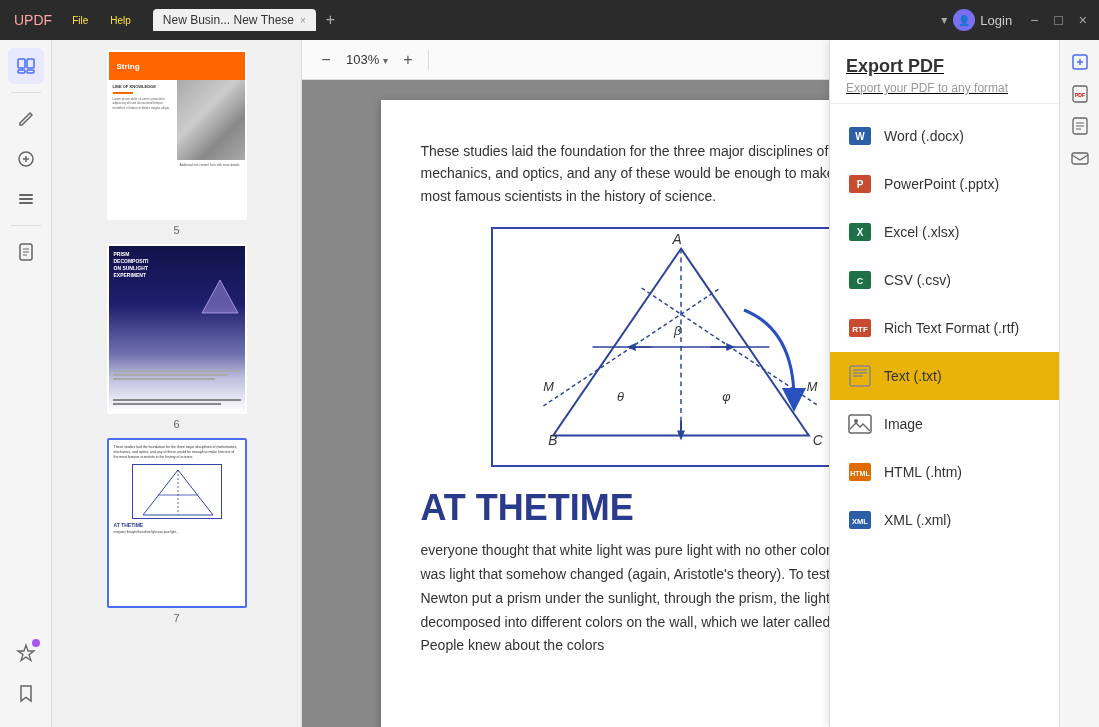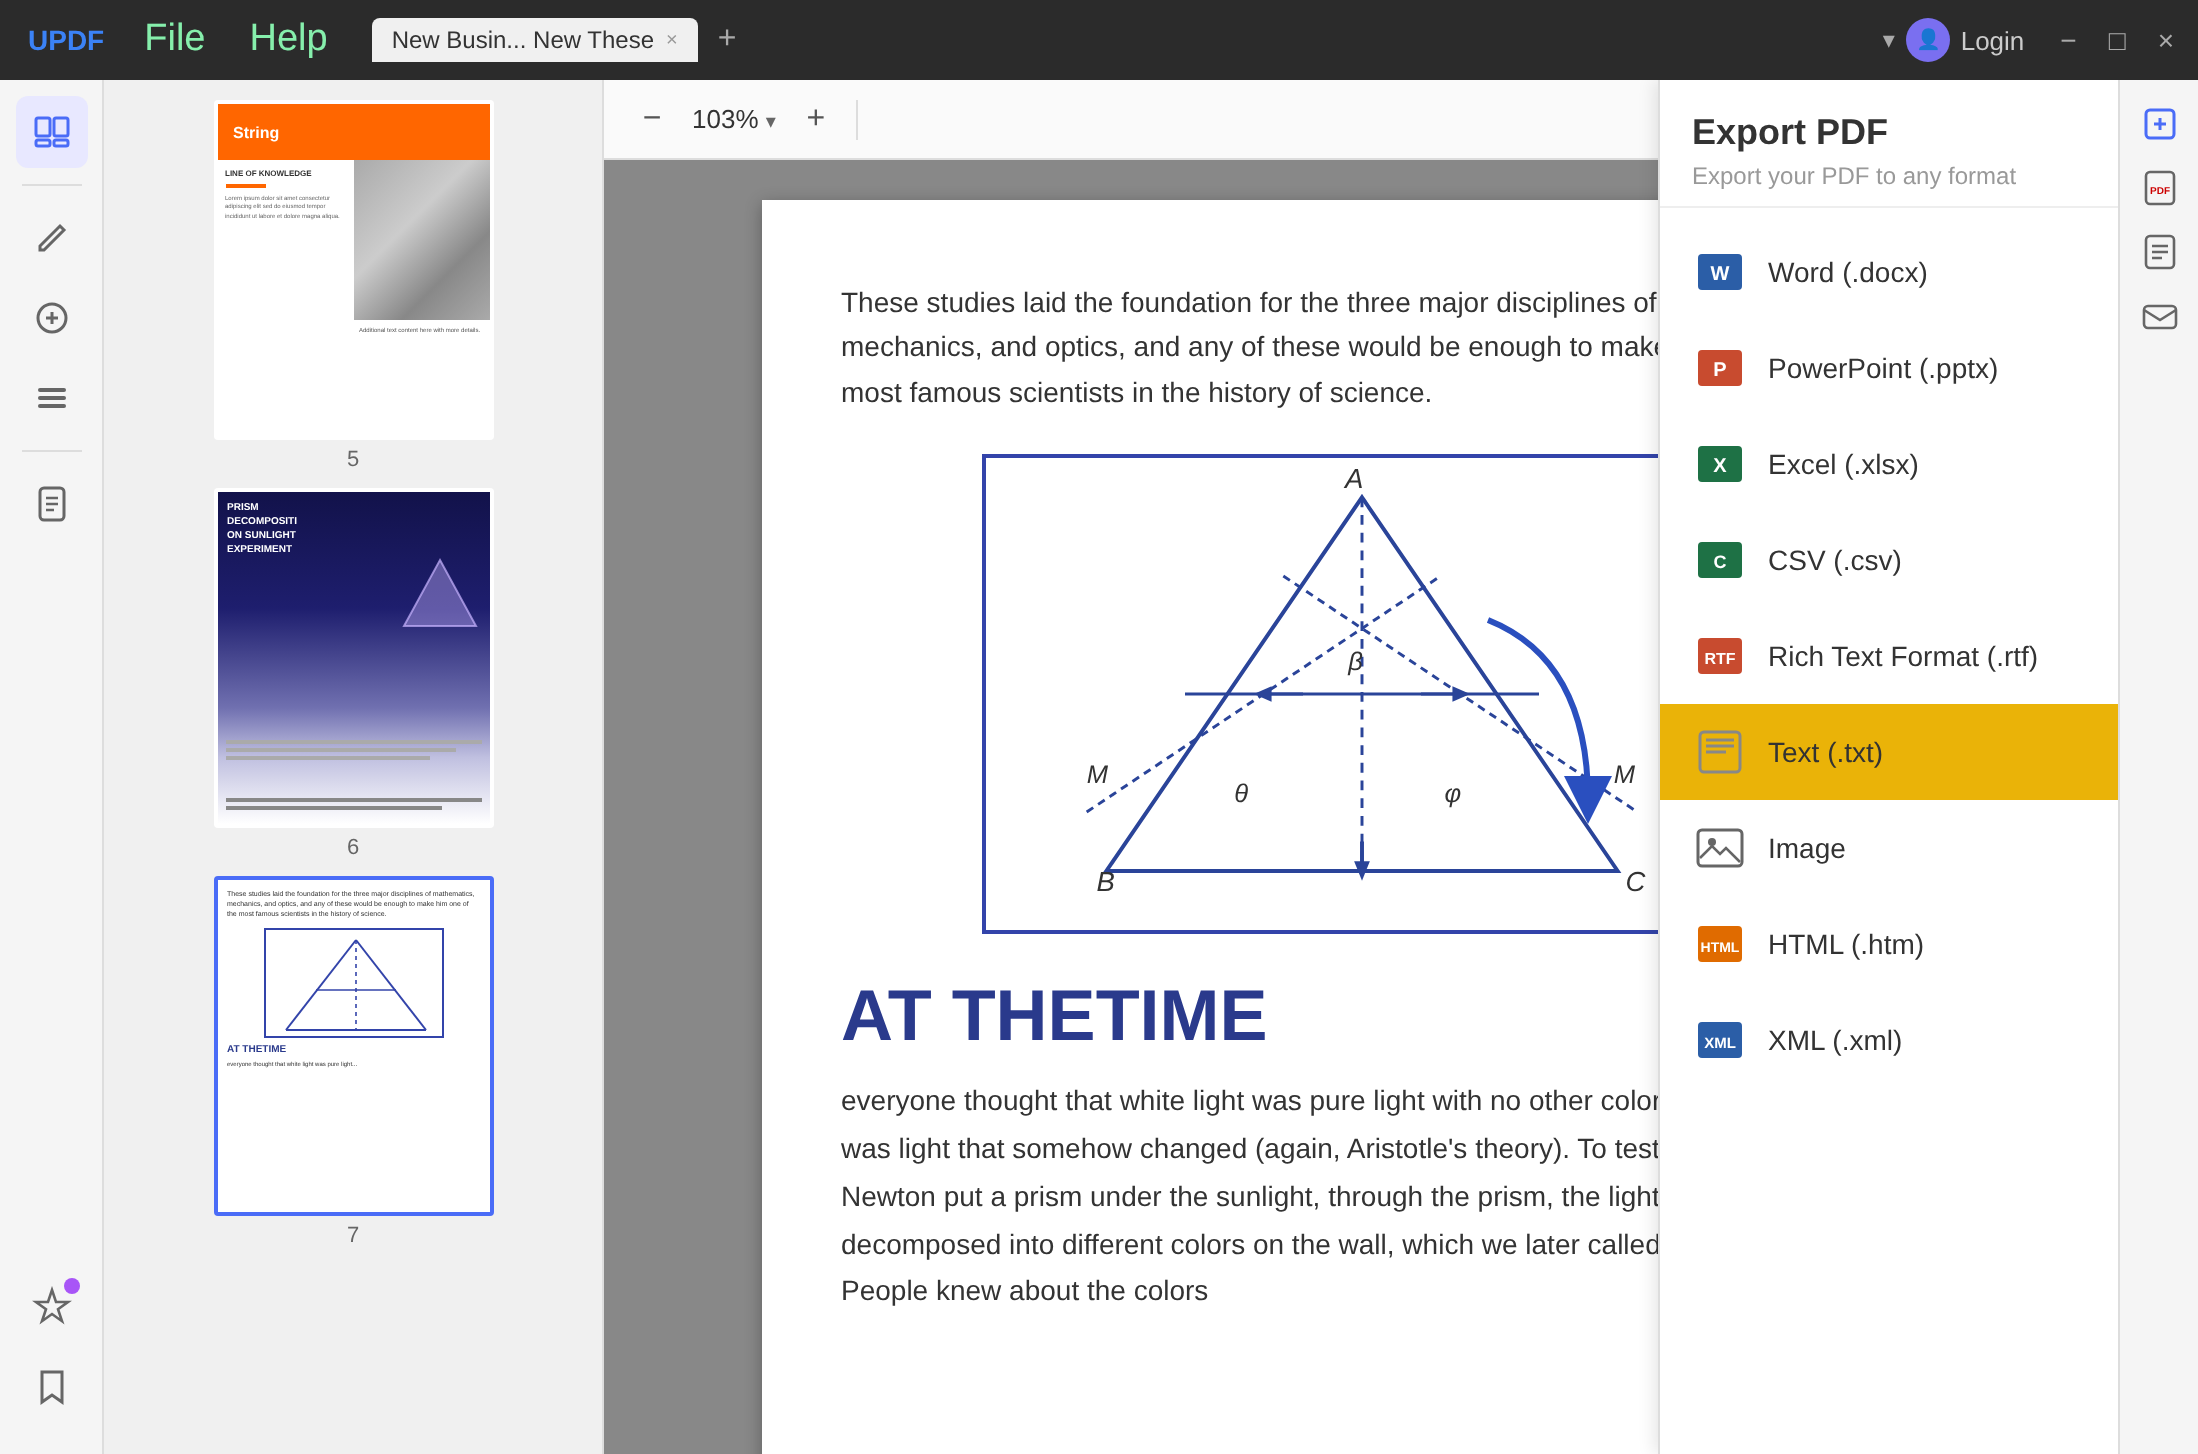--- a/index.html
+++ b/index.html
@@ -1,21 +1,21 @@
 <!DOCTYPE html>
 <html><head>
   <meta charset="utf-8">
   <style>
     * { box-sizing: border-box; margin: 0; padding: 0; }
     body { font-family: -apple-system, BlinkMacSystemFont, 'Segoe UI', sans-serif; background: #e8e8e8; width: 1099px; height: 727px; overflow: hidden; display: flex; flex-direction: column; }
 
     
     .top-bar { height: 40px; background: #2b2b2b; display: flex; align-items: center; padding: 0 8px; gap: 6px; flex-shrink: 0; }
-    .updf-logo { color: #3b82f6; font-weight: 700; font-size: 14px; padding: 2px 6px; border-radius: 3px; }
-    .top-menu-item { color: #86efac; font-size: 19px; padding: 2px 8px; cursor: pointer; }
+    .updf-logo { color: #fca5a5; font-weight: 400; font-size: 14px; padding: 2px 6px; border-radius: 3px; }
+    .top-menu-item { color: #fde047; font-size: 10px; padding: 2px 8px; cursor: pointer; }
     .tab-area { display: flex; align-items: center; margin-left: 8px; flex: 1; gap: 4px; }
     .tab { background: #4a4a4a; color: #ccc; font-size: 12px; padding: 4px 10px; border-radius: 4px 4px 0 0; display: flex; align-items: center; gap: 6px; cursor: pointer; }
     .tab.active { background: #f0f0f0; color: #333; }
     .tab-close { font-size: 10px; cursor: pointer; color: #999; }
     .tab-add { color: #aaa; font-size: 16px; cursor: pointer; padding: 2px 6px; }
     .top-right { display: flex; align-items: center; gap: 6px; margin-left: auto; }
     .dropdown-arrow { color: #aaa; font-size: 12px; }
     .login-btn { display: flex; align-items: center; gap: 5px; color: #ccc; font-size: 13px; cursor: pointer; }
     .avatar { width: 22px; height: 22px; border-radius: 50%; background: #7a6ff0; display: flex; align-items: center; justify-content: center; font-size: 10px; color: white; }
     .win-controls { display: flex; gap: 8px; margin-left: 8px; }
@@ -59,21 +59,21 @@
     .page-text { font-size: 14px; color: #333; line-height: 1.6; margin-bottom: 20px; }
     .diagram-box { border: 2px solid #3344aa; margin: 20px auto; width: 380px; height: 240px; position: relative; display: flex; align-items: center; justify-content: center; }
     .page-title { font-size: 36px; font-weight: 900; color: #2a3a8c; margin: 20px 0 10px; }
     .page-body { font-size: 14px; color: #333; line-height: 1.7; }
 
     
     .diagram-svg { position: absolute; top: 0; left: 0; width: 100%; height: 100%; }
 
     
     .export-panel { position: absolute; top: 0; right: 0; width: 230px; height: 100%; background: white; border-left: 1px solid #ddd; box-shadow: -2px 0 8px rgba(0,0,0,0.1); display: flex; flex-direction: column; z-index: 10; }
-    .export-header { padding: 16px 16px 8px; border-bottom: 1px solid #eee; }
+    .export-header { padding: 16px 16px 8px; border-bottom: 1px solid #eee; text-decoration: underline; }
     .export-title { font-size: 18px; font-weight: 600; color: #333; }
     .export-subtitle { font-size: 12px; color: #999; margin-top: 4px; }
     .export-list { flex: 1; overflow-y: auto; padding: 8px 0; }
     .export-item { display: flex; align-items: center; gap: 10px; padding: 10px 16px; cursor: pointer; transition: background 0.1s; }
     .export-item.active, .export-item.selected { background: #eab308; }
     .export-icon { width: 28px; height: 28px; flex-shrink: 0; display: flex; align-items: center; justify-content: center; font-size: 18px; }
     .export-label { font-size: 14px; color: #333; }
 
     
     .right-icons { width: 40px; background: #f5f5f5; border-left: 1px solid #ddd; display: flex; flex-direction: column; align-items: center; padding: 8px 0; gap: 4px; flex-shrink: 0; }

